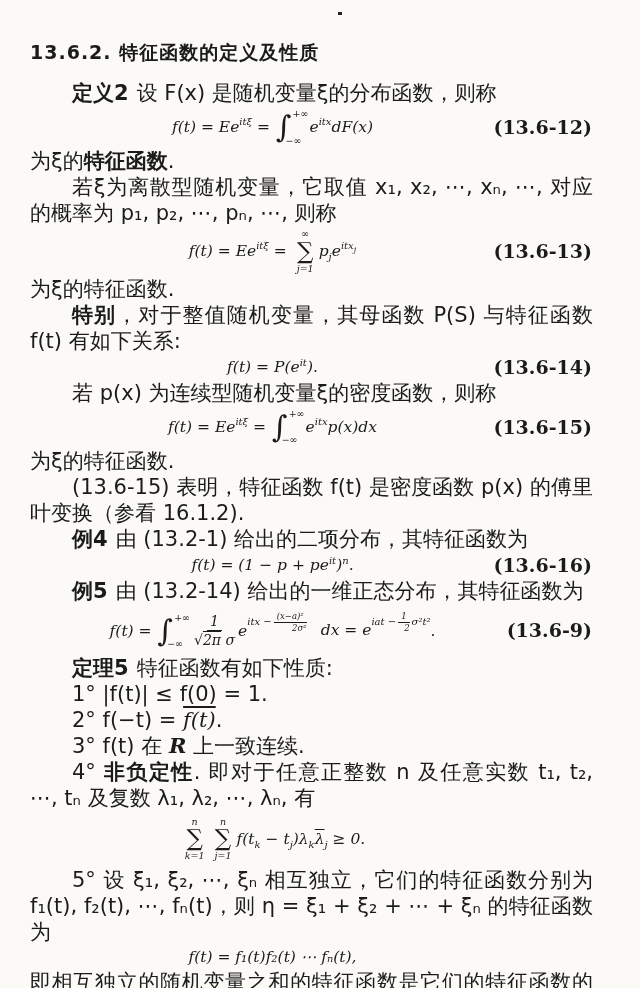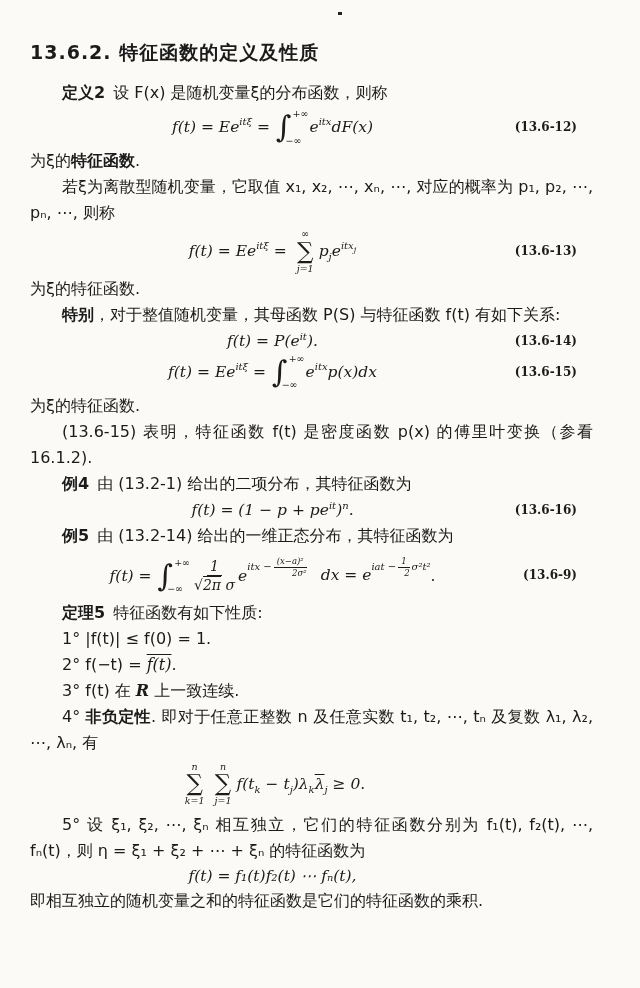--- a/index.html
+++ b/index.html
@@ -8,42 +8,42 @@
     font-family:"DejaVu Sans", sans-serif;
     position:relative;overflow:hidden;margin:0 auto;
     box-sizing:border-box;
   }
   .inner{padding:40px 47px 0 30px;}
   .title{
     font-size:19px;font-weight:bold;letter-spacing:1px;
     margin:0 0 14px 0;
   }
   .para{
-    font-size:16px;line-height:26px;margin:0;text-align:justify;
+    font-size:21px;line-height:26px;margin:0;text-align:justify;
   }
   .indent{text-indent:2em;}
   b.lbl{margin-right:8px;}
   
   .m{font-family:"DejaVu Serif", serif;font-style:italic;}
   .rm{font-family:"DejaVu Serif", serif;font-style:normal;}
   sup{font-size:10px;}
   sub{font-size:10px;}
   sup sub{font-size:8px;}
   .ovl{text-decoration:overline;}
   .bi{font-weight:bold;font-style:italic;font-family:"DejaVu Serif", serif;}
   
   .eqrow{
     position:relative;text-align:center;margin:3px 0;
     padding-right:78px;line-height:1.2;
     font-size:15.5px;
   }
   .eqc{display:inline-block;white-space:nowrap;}
   .eqnum{
-    position:absolute;right:16px;top:50%;transform:translateY(-50%);
-    font-family:"DejaVu Serif", serif;font-weight:bold;font-size:12px;
+    position:absolute;right:1px;top:50%;transform:translateY(-50%);
+    font-family:"DejaVu Serif", serif;font-weight:bold;font-size:19px;
     font-style:normal;
   }
   .intwrap{display:inline-flex;align-items:center;vertical-align:middle;margin:0 1px;}
   .intglyph{font-family:"DejaVu Serif", serif;font-style:normal;font-size:30px;line-height:1;}
   .intlims{
     display:inline-flex;flex-direction:column;justify-content:space-between;
     height:36px;font-size:9.5px;font-family:"DejaVu Serif", serif;font-style:normal;
     margin-left:1px;line-height:1;
   }
   .intlims .top{align-self:flex-start;}
@@ -101,20 +101,21 @@
 
     <p class="para">为ξ的特征函数.</p>
 
     <p class="para indent"><b>特别</b><span>，对于整值随机变量，其母函数 P(S) 与特征函数 f(t) 有如下关系:</span></p>
 
     <div class="eqrow">
       <span class="eqc"><span class="m">f(t) = P(e</span><sup class="m">it</sup><span class="m">).</span></span>
       <span class="eqnum">(13.6-14)</span>
     </div>
 
+    <p class="para indent">若 p(x) 为连续型随机变量ξ的密度函数，则称</p>
 
     <div class="eqrow">
       <span class="eqc"><span class="m">f(t) = Ee</span><sup class="m">itξ</sup><span class="m"> = </span><span class="intwrap">
             <span class="intglyph">∫</span>
             <span class="intlims">
               <span class="top">+∞</span>
               <span class="bot">−∞</span>
             </span>
           </span><span class="m">e</span><sup class="m">itx</sup><span class="m">p(x)dx</span></span>
       <span class="eqnum">(13.6-15)</span>

